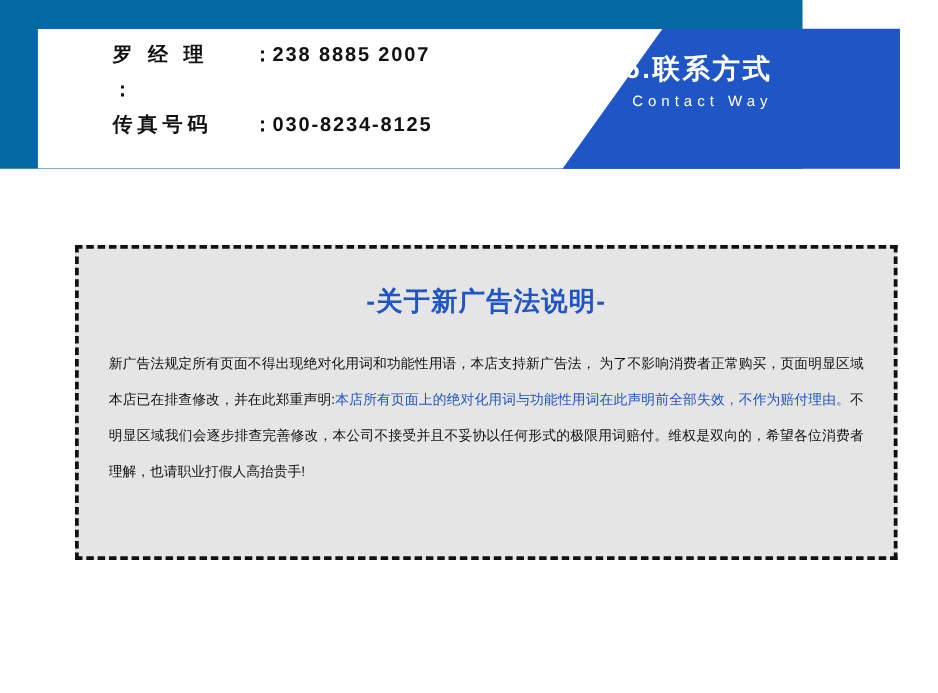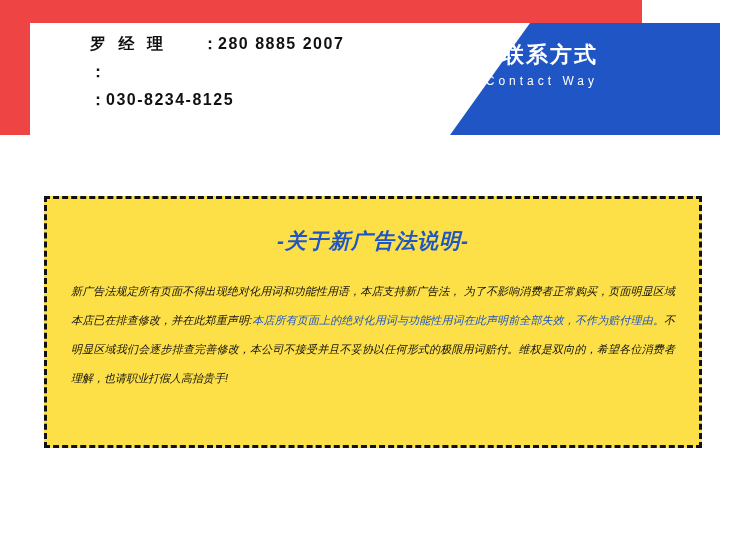--- a/index.html
+++ b/index.html
@@ -12,21 +12,21 @@
     background: #ffffff;
     font-family: "Liberation Sans", sans-serif;
     overflow: hidden;
   }
 
   
   .header {
     position: relative;
     width: 642px;
     height: 135px;
-    background: #ef4444;
+    background: #0369a1;
   }
   .header-bar {
     position: absolute;
     left: 30px;
     top: 23px;
     width: 690px;
     height: 112px;
     background: #1f55c4;
   }
   
@@ -65,21 +65,21 @@
     display: inline-block;
     text-align: center;
   }
   .contact-value {
     letter-spacing: 1.5px;
     white-space: nowrap;
   }
 
   .header-right {
     position: absolute;
-    right: 44px;
+    right: 24px;
     top: 40px;
     text-align: right;
     color: #ffffff;
   }
   .header-title {
     font-size: 22px;
     font-weight: bold;
     letter-spacing: 2px;
     line-height: 30px;
     white-space: nowrap;
@@ -88,28 +88,27 @@
     font-size: 12px;
     font-weight: normal;
     letter-spacing: 4px;
     line-height: 22px;
     white-space: nowrap;
   }
 
   
   .notice-box {
     position: absolute;
-    left: 44px;
+    left: 60px;
     top: 196px;
     width: 658px;
     height: 252px;
     border: 3px dashed #111111;
     box-sizing: border-box;
-    background: #fde047;
-    font-style: italic;
+    background: #e5e5e5;
   }
   .notice-title {
     margin-top: 28px;
     text-align: center;
     color: #1f55c4;
     font-size: 21px;
     font-weight: bold;
     letter-spacing: 1px;
   }
   .notice-body {
@@ -128,26 +127,27 @@
 <body>
 
 <div class="header">
   <div class="header-bar"></div>
   <div class="header-notch"></div>
 
   <div class="contact-lines">
     <div class="contact-line">
       <span class="contact-label">罗 经 理</span>
       <span class="contact-colon">：</span>
-      <span class="contact-value">280 8885 2007</span>
+      <span class="contact-value">238 8885 2007</span>
     </div>
     <div class="contact-line">
       <span class="contact-colon">：</span>
     </div>
     <div class="contact-line">
+      <span class="contact-label">传真号码</span>
       <span class="contact-colon">：</span>
       <span class="contact-value">030-8234-8125</span>
     </div>
   </div>
 
   <div class="header-right">
     <div class="header-title">6.联系方式</div>
     <div class="header-subtitle">Contact Way</div>
   </div>
 </div>

